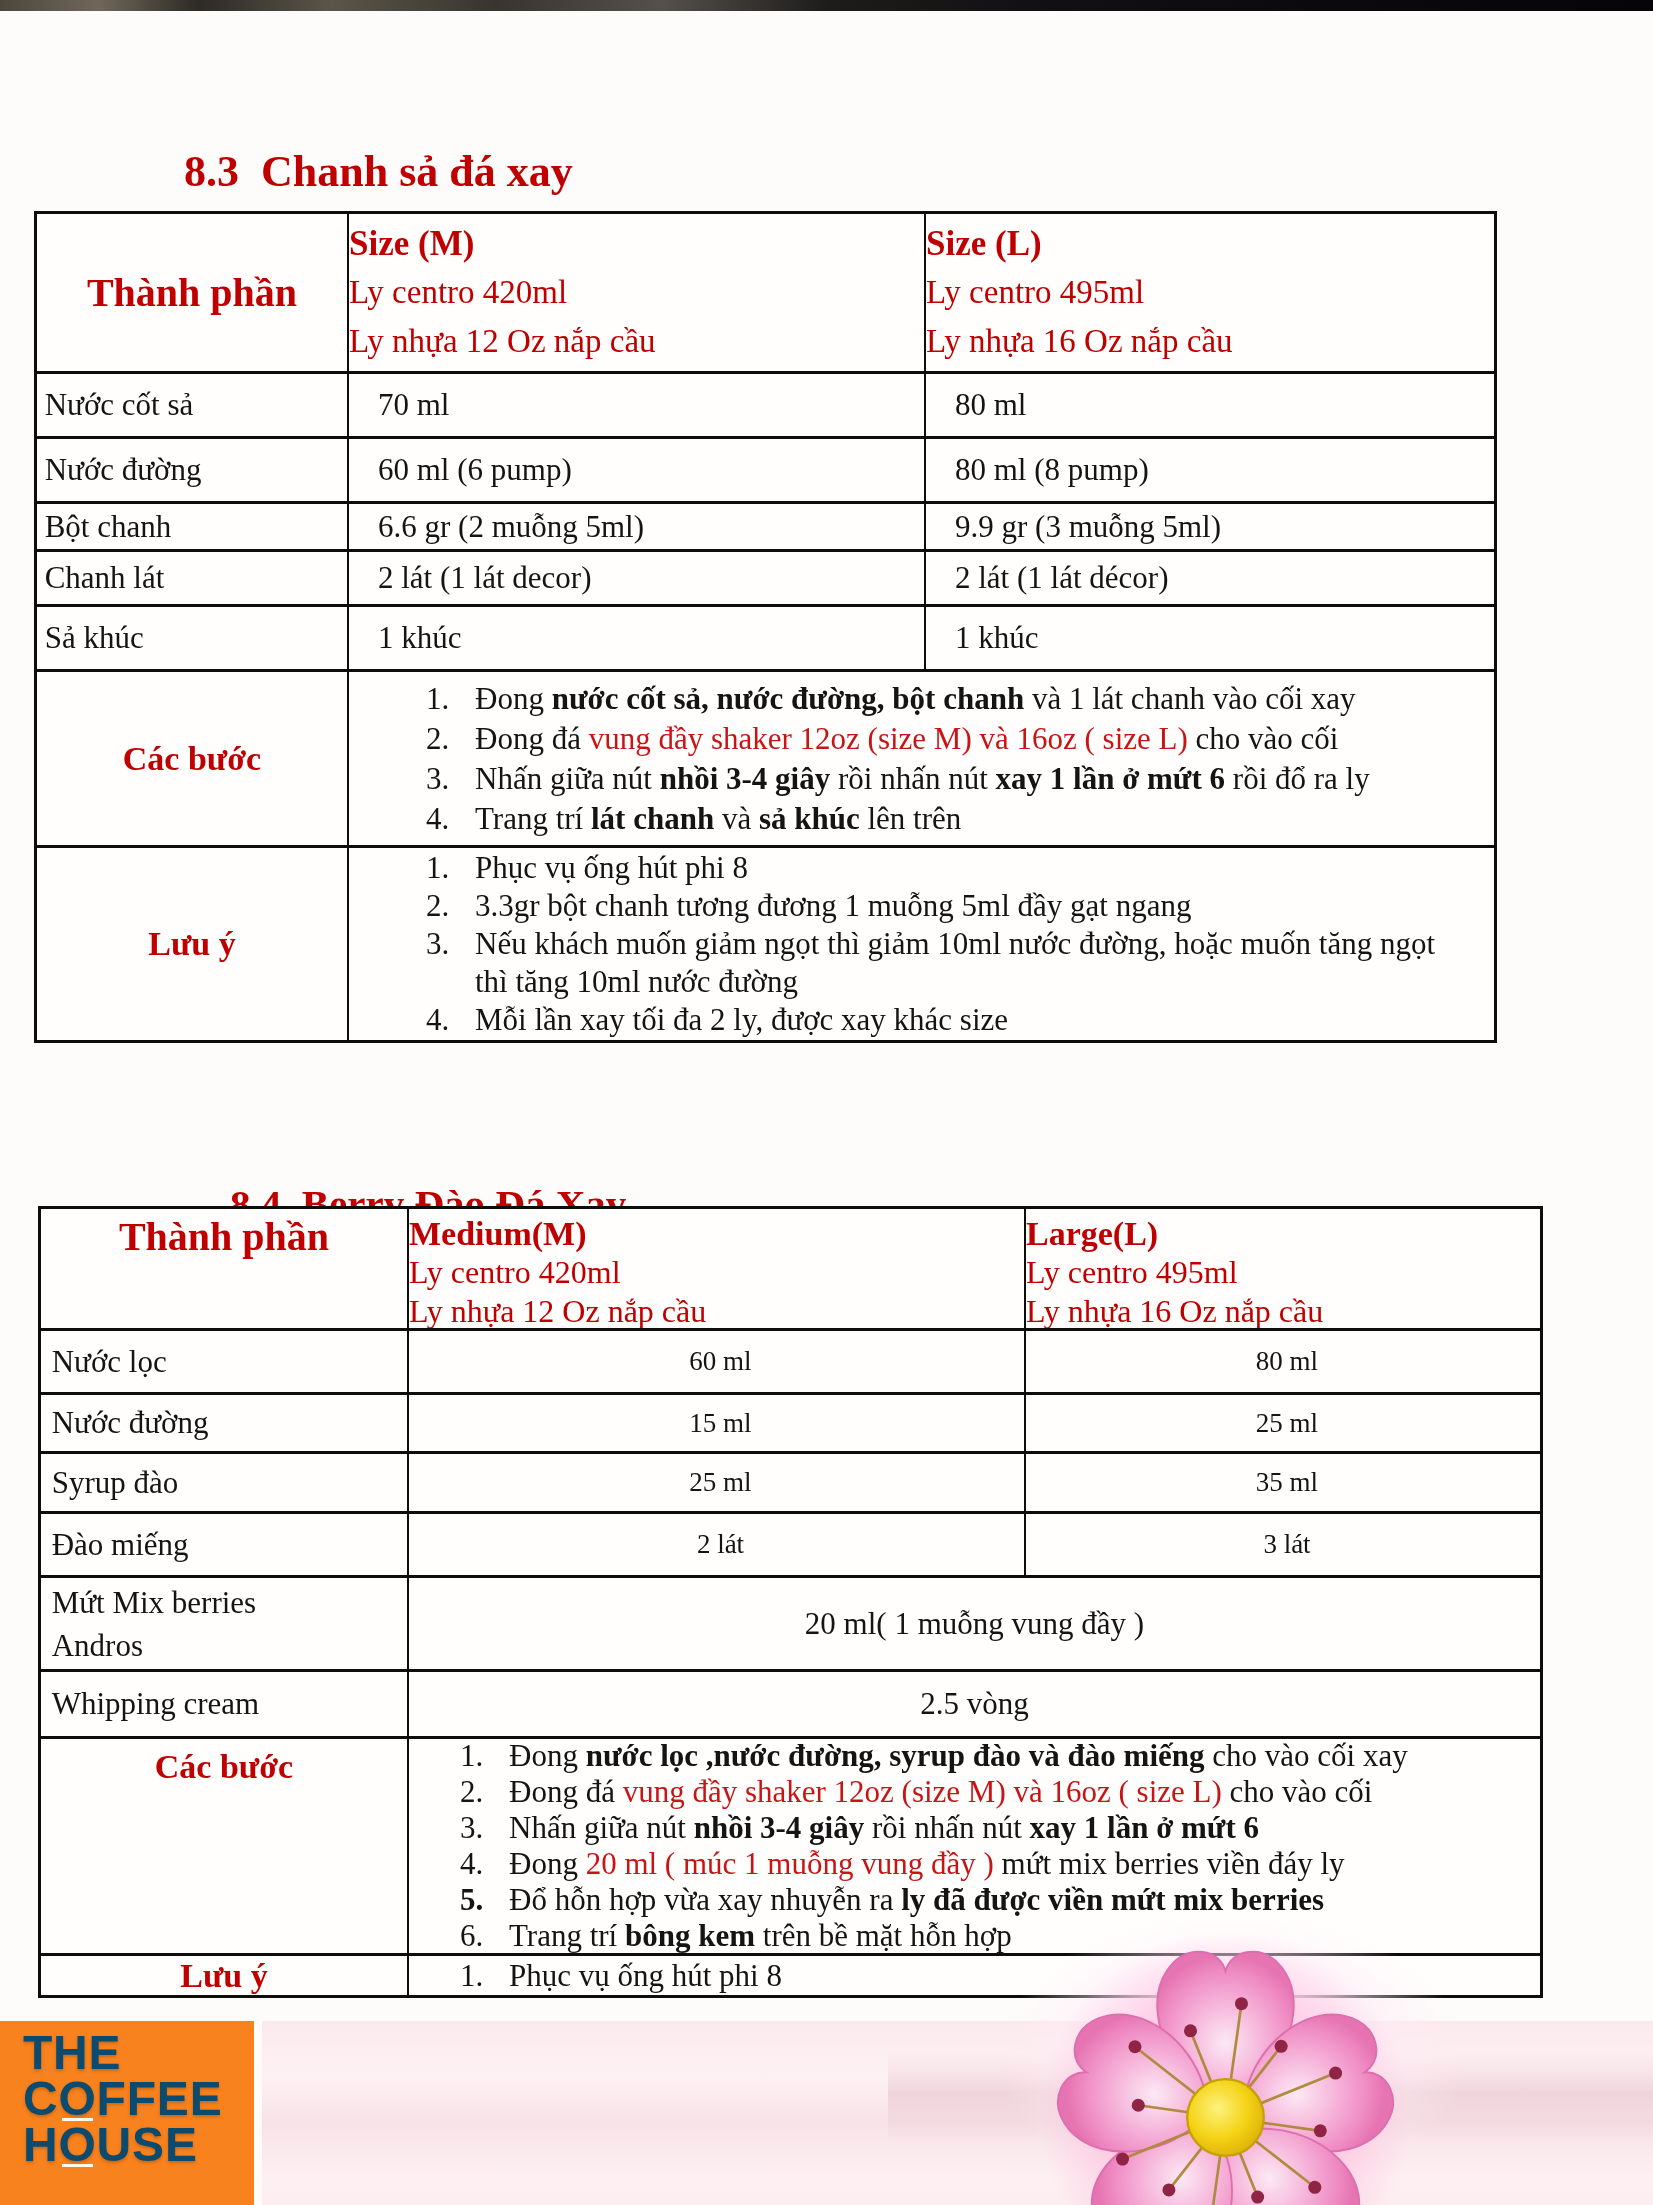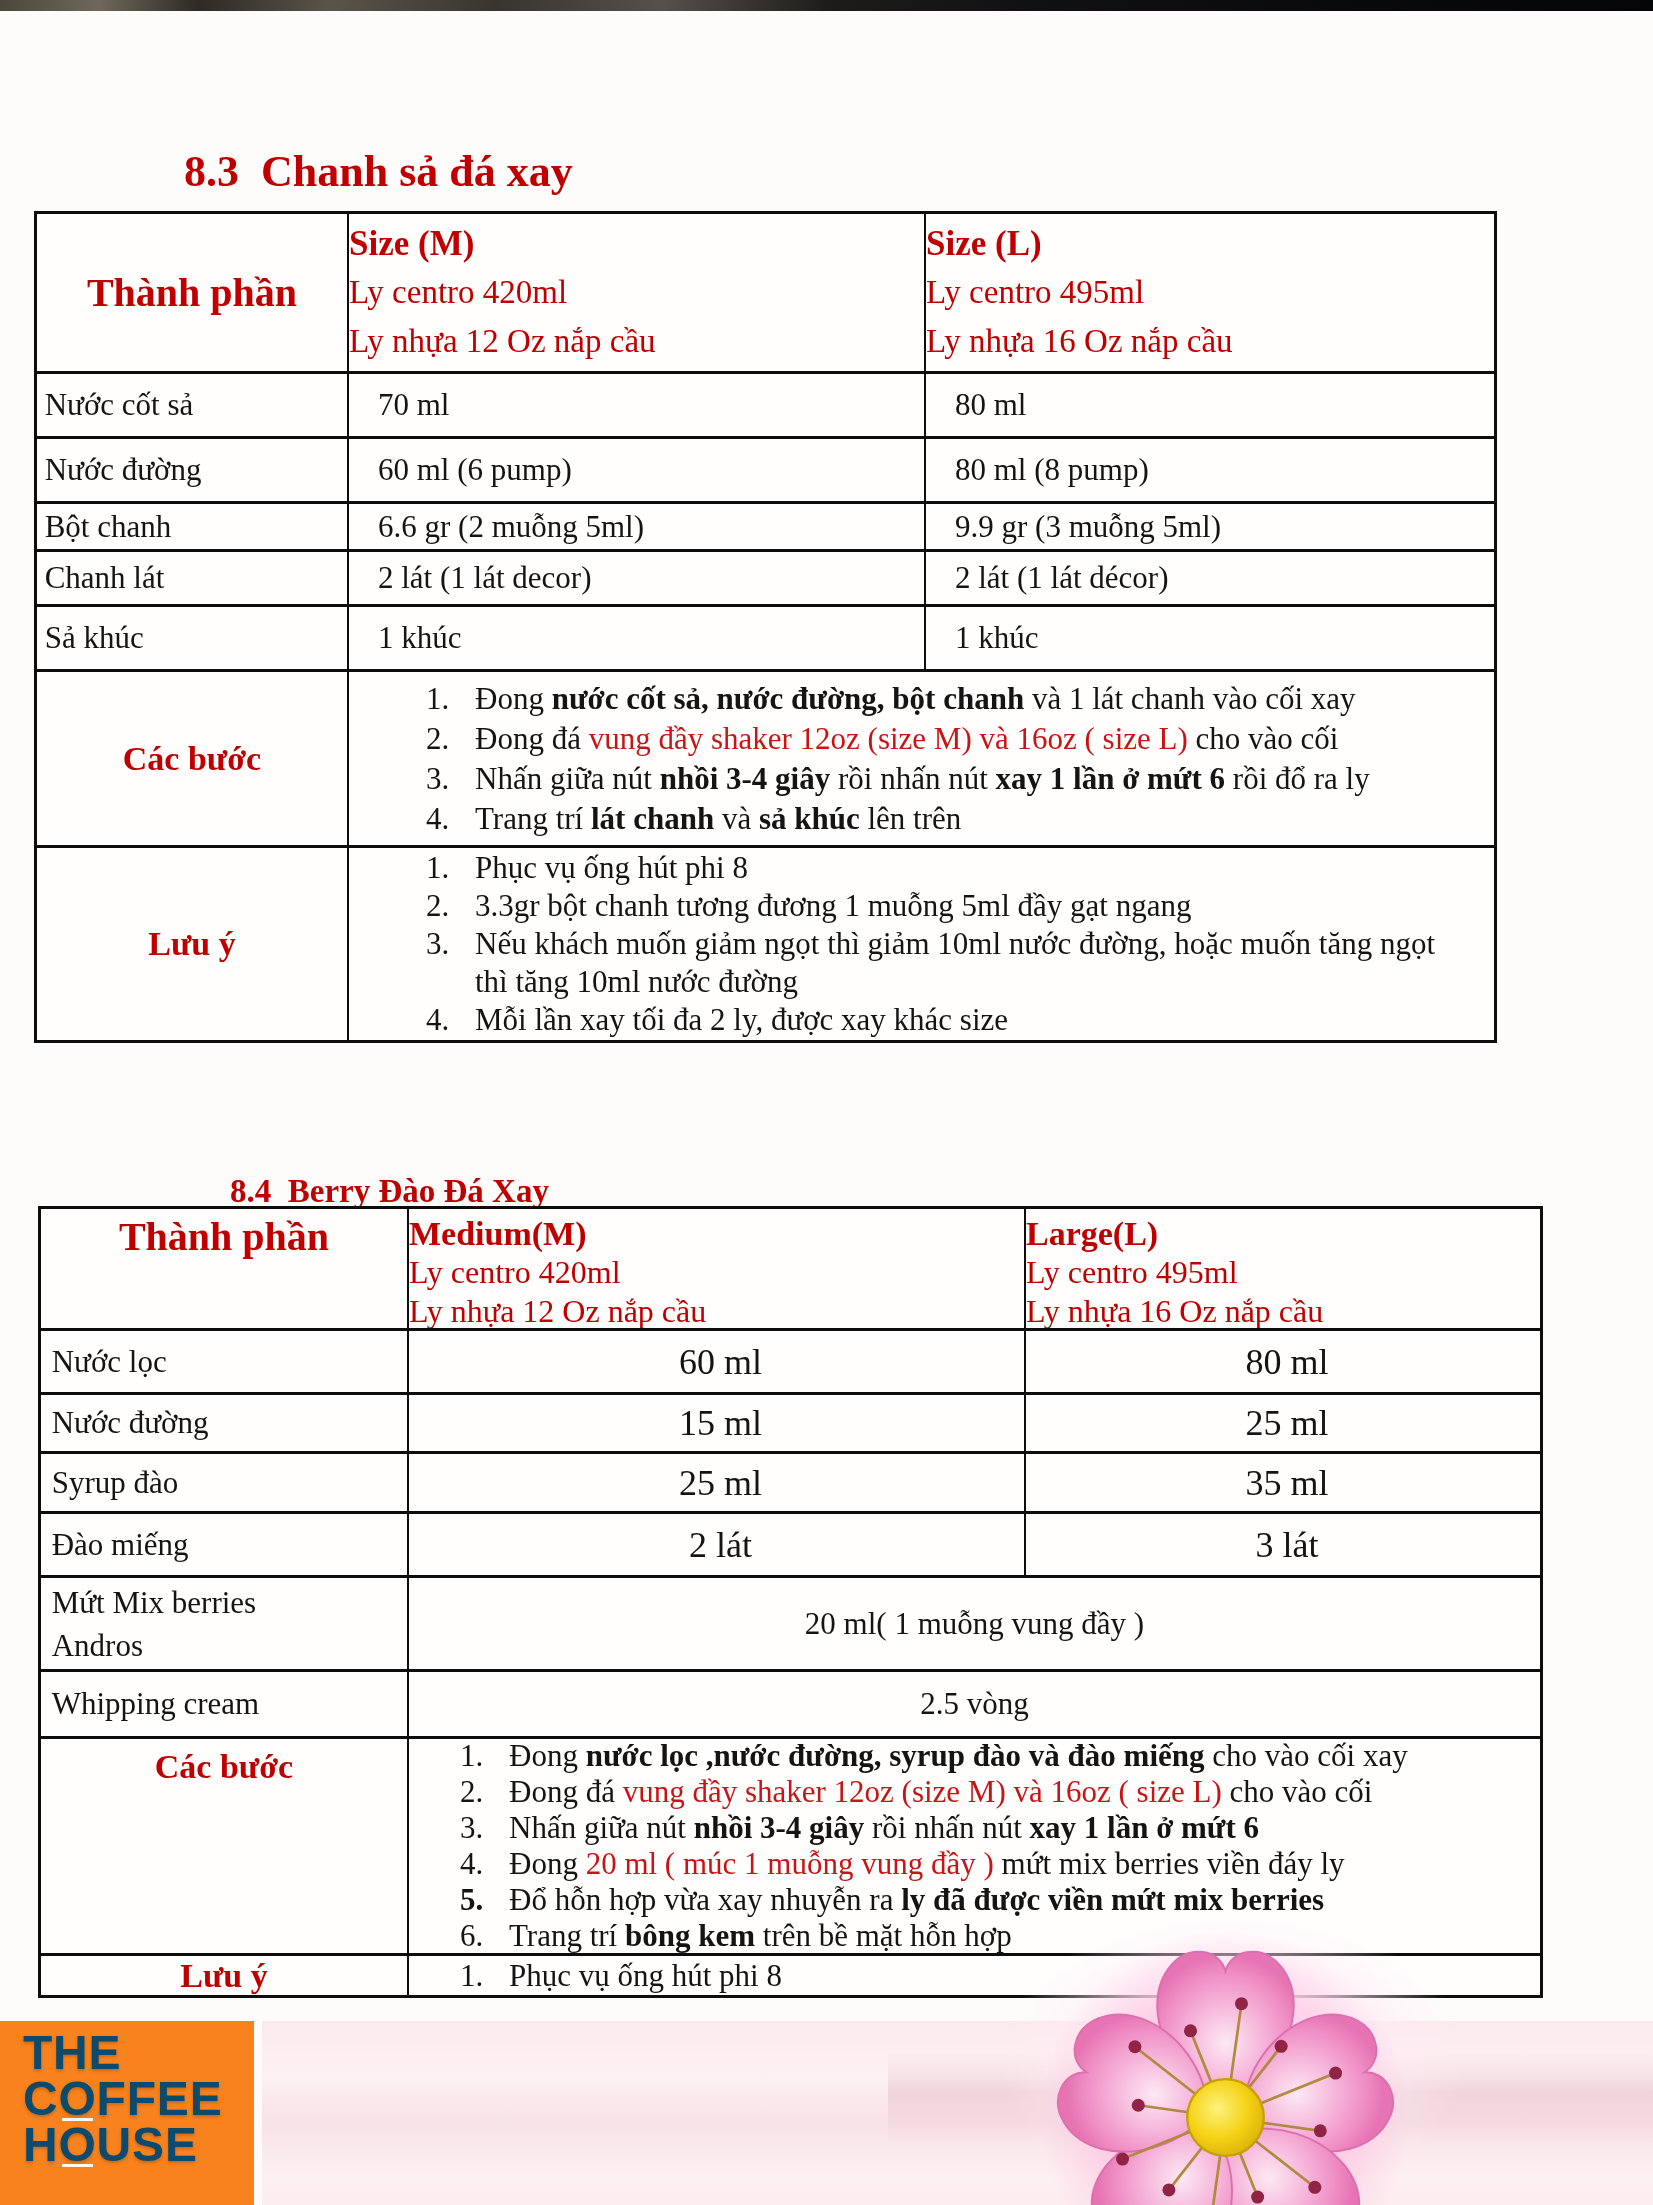--- a/index.html
+++ b/index.html
@@ -2,21 +2,21 @@
 <html style="--title-red: #c00000; --accent-red: #c81414; --logo-orange: #f8821e;font-size:12.3px"><head>
 <meta charset="utf-8">
 <style>
   html,body{margin:0;padding:0;background:#d8d8d8;}
   .page{position:relative;width:1654px;height:2205px;background:#fdfcfb;overflow:hidden;
         font-family:"Liberation Serif","DejaVu Serif",serif;color:#141414;}
   .top-bar{position:absolute;left:0;top:0;width:100%;height:10.7px;
     background:linear-gradient(90deg,#4d463c 0%,#6e675a 6%,#2e2a24 12%,#5a544a 20%,#39352e 30%,#55504a 40%,#1d1c1a 50%,#111114 62%,#0a0a0d 80%,#050508 100%);}
   .title{position:absolute;white-space:pre;font-weight:bold;color:var(--title-red);}
   .t1{left:184px;top:109px;font-size:44px;}
-  .t2{left:230px;top:1146px;font-size:33px;}
+  .t2{left:230px;top:1146px;font-size:41px;}
 
   .tbl{position:absolute;background:#fffefd;border:3.1px solid #0d0d0d;box-sizing:border-box;}
   .tbl1{left:34px;top:211px;width:1463px;}
   .tbl2{left:38px;top:1206px;width:1505px;}
   .row{display:flex;border-top:3.1px solid #0d0d0d;box-sizing:border-box;}
   .row:first-child{border-top:none;}
   .cell{border-left:2.3px solid #0d0d0d;box-sizing:border-box;display:flex;overflow:hidden;}
   .cell:first-child{border-left:none;}
   .tbl1 .c1{width:310px;flex:0 0 310px;}
   .tbl1 .c2{width:577px;flex:0 0 577px;}
@@ -32,21 +32,21 @@
   .hl-size{font-weight:bold;font-size:35px;}
   .hl-ly{font-size:33px;}
   .tbl2 .hl-size{font-size:34px;}
   .tbl2 .hl-ly{font-size:32px;}
   .hlabel{align-items:center;justify-content:center;font-weight:bold;font-size:40px;color:var(--title-red);border-radius:17px;}
   .tbl2 .hcell.hlabel{padding-top:7.7px;align-items:flex-start;justify-content:center;flex-direction:row;}
 
   .lab{font-size:31px;padding-left:7.7px;align-items:center;}
   .val{font-size:31px;padding-left:29px;align-items:center;}
   .tbl2 .lab{font-size:31px;padding-left:10.7px;}
-  .tbl2 .val{padding-left:8px;justify-content:center;font-size:36px;}
+  .tbl2 .val{padding-left:8px;justify-content:center;font-size:27px;}
   .lab.multi{flex-direction:column;align-items:flex-start;justify-content:center;line-height:43px;}
   .vmerged{flex-direction:row;align-items:center;justify-content:center;line-height:44px;font-size:31px;}
 
   .red-label{align-items:center;justify-content:center;font-weight:bold;font-size:34px;color:var(--title-red);}
   .tbl2 .steps-row .red-label{align-items:flex-start;padding-top:9.2px;}
   .listcell{flex-direction:column;justify-content:center;}
   .tbl1 .steps-cell{padding-left:77px;padding-right:15.3px;}
   .tbl1 .notes-cell{padding-left:77px;padding-right:23px;}
   .tbl2 .steps-cell{padding-left:51px;padding-right:12.3px;}
   .tbl2 .notes-cell{padding-left:51px;}

